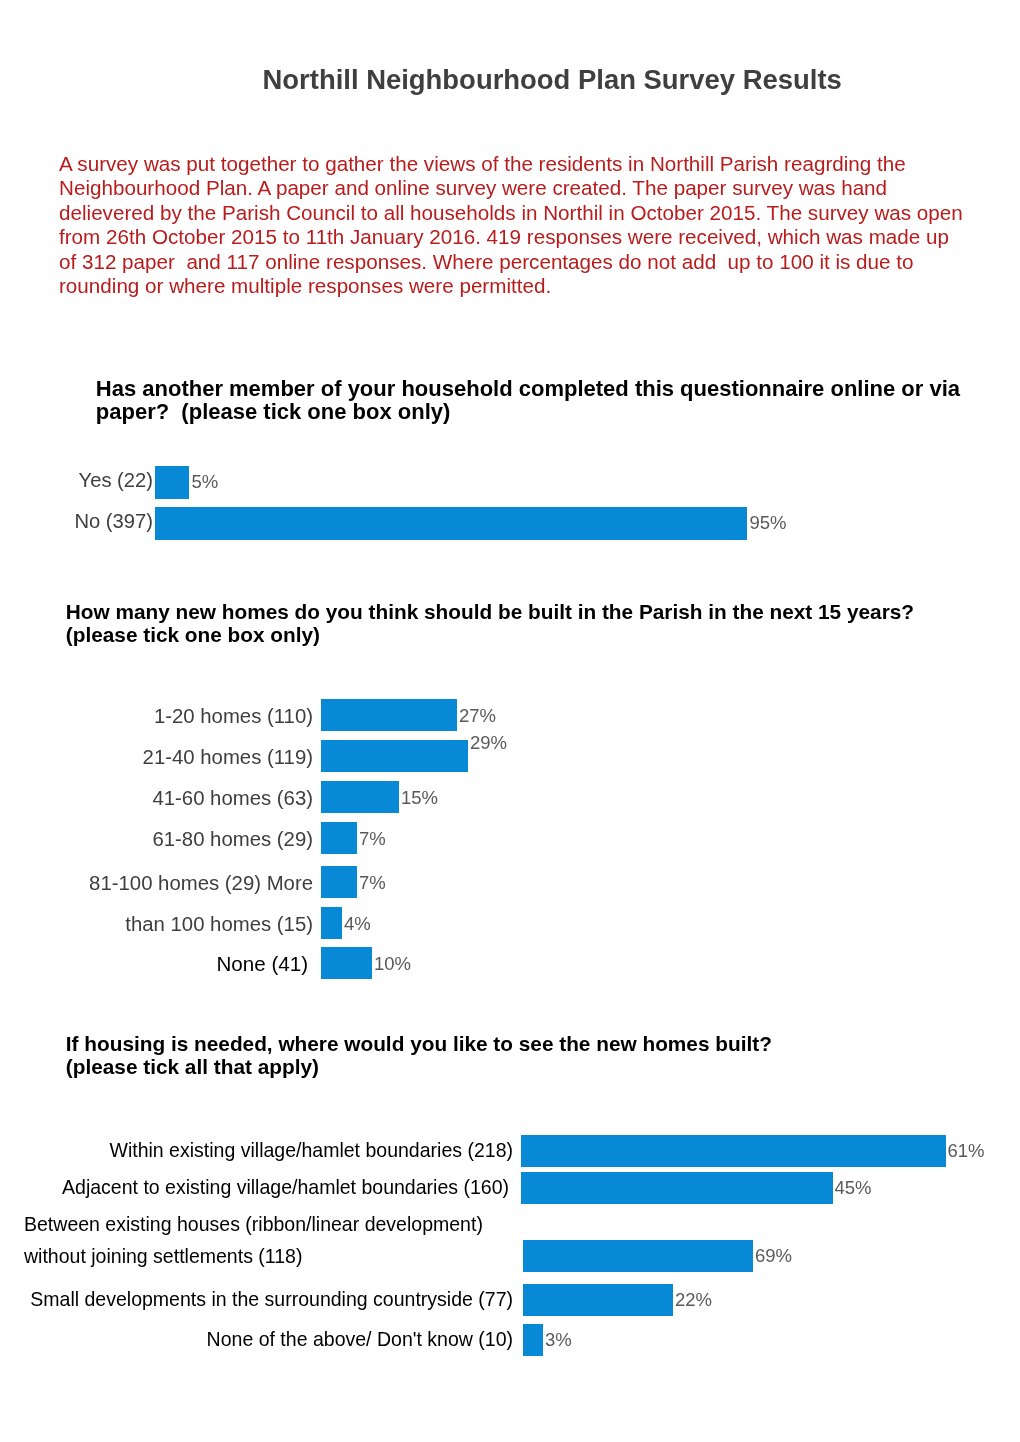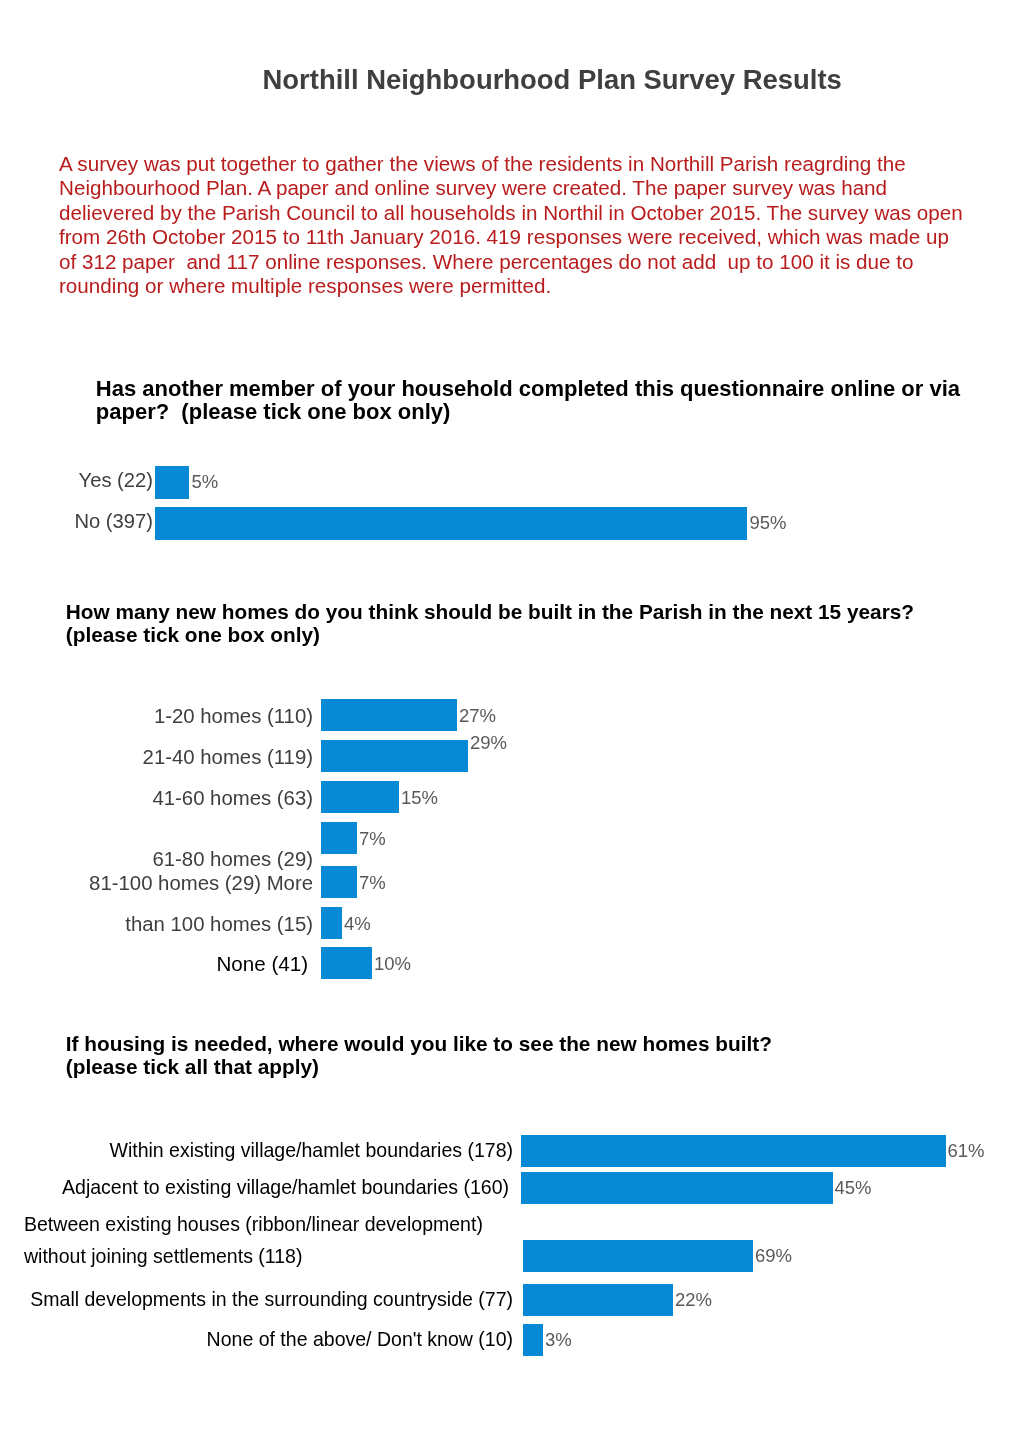--- a/index.html
+++ b/index.html
@@ -77,38 +77,38 @@
   <div class="chart" id="chart2">
       <div class="cat" style="top: 1px;">1-20 homes (110)</div>
       <div class="bar" style="left: 321px; top: 0px; width: 136px; height: 32px; background: rgb(8, 137, 214);"></div>
       <div class="pct" style="left: 459px; top: 1px;">27%</div>
       <div class="cat" style="top: 42px;">21-40 homes (119)</div>
       <div class="bar" style="left: 321px; top: 41px; width: 147px; height: 32px; background: rgb(8, 137, 214);"></div>
       <div class="pct" style="left: 470px; top: 28px;">29%</div>
       <div class="cat" style="top: 83px;">41-60 homes (63)</div>
       <div class="bar" style="left: 321px; top: 82px; width: 78px; height: 32px; background: rgb(8, 137, 214);"></div>
       <div class="pct" style="left: 401px; top: 83px;">15%</div>
-      <div class="cat" style="top: 124px; margin-top: 20px;">61-80 homes (29)</div>
+      <div class="cat" style="top: 124px;">61-80 homes (29)</div>
       <div class="bar" style="left: 321px; top: 123px; width: 36px; height: 32px; background: rgb(8, 137, 214);"></div>
       <div class="pct" style="left: 359px; top: 124px;">7%</div>
       <div class="cat" style="top: 168px;">81-100 homes (29) More</div>
       <div class="bar" style="left: 321px; top: 167px; width: 36px; height: 32px; background: rgb(8, 137, 214);"></div>
       <div class="pct" style="left: 359px; top: 168px;">7%</div>
       <div class="cat" style="top: 209px;">than 100 homes (15)</div>
       <div class="bar" style="left: 321px; top: 208px; width: 21px; height: 32px; background: rgb(8, 137, 214);"></div>
       <div class="pct" style="left: 344px; top: 209px;">4%</div>
       <div class="cat" style="top: 249px; color: rgb(0, 0, 0); width: 308px; font-size: 20.6px;">None (41)</div>
       <div class="bar" style="left: 321px; top: 248px; width: 51px; height: 32px; background: rgb(8, 137, 214);"></div>
       <div class="pct" style="left: 374px; top: 249px;">10%</div>
     </div>
 
   <div class="q-head" id="q3-head">If housing is needed, where would you like to see the new homes built?
 (please tick all that apply)</div>
   <div class="chart" id="chart3">
-      <div class="cat" style="top: -1px; white-space: pre-line;">Within existing village/hamlet boundaries (178)</div>
+      <div class="cat" style="top: -1px; white-space: pre-line;">Within existing village/hamlet boundaries (218)</div>
       <div class="bar" style="left: 520.5px; top: 0px; width: 425px; height: 32px; background: rgb(8, 137, 214);"></div>
       <div class="pct" style="left: 947.5px; top: 0px;">61%</div>
       <div class="cat" style="top: 36px; white-space: pre-line; width: 509px;">Adjacent to existing village/hamlet boundaries (160)</div>
       <div class="bar" style="left: 520.5px; top: 37px; width: 312px; height: 32px; background: rgb(8, 137, 214);"></div>
       <div class="pct" style="left: 834.5px; top: 37px;">45%</div>
       <div class="cat" style="top: 73px; white-space: pre-line; text-align: left; padding-left: 24px;">Between existing houses (ribbon/linear development)
 without joining settlements (118)</div>
       <div class="bar" style="left: 523px; top: 105px; width: 230px; height: 32px; background: rgb(8, 137, 214);"></div>
       <div class="pct" style="left: 755px; top: 105px;">69%</div>
       <div class="cat" style="top: 148px; white-space: pre-line;">Small developments in the surrounding countryside (77)</div>

